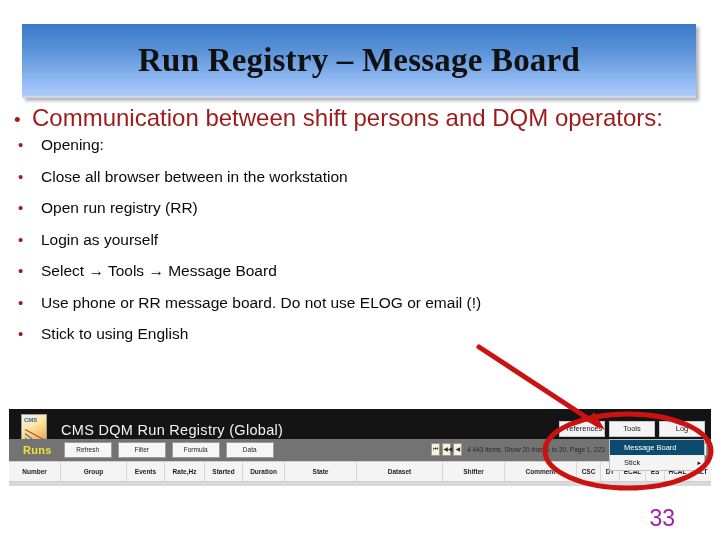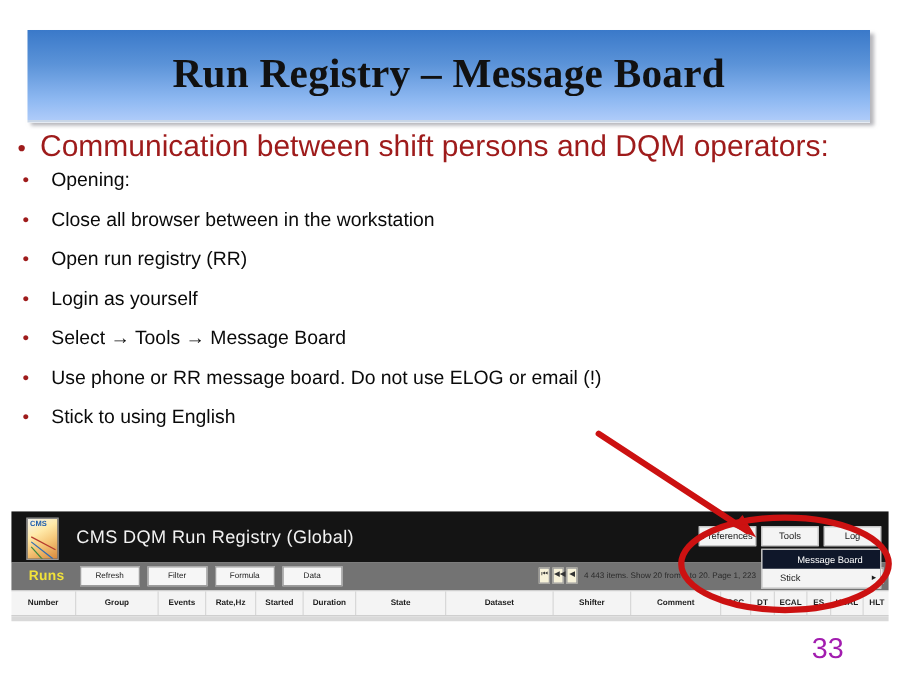--- a/index.html
+++ b/index.html
@@ -100,21 +100,21 @@
     left: 9px;
     top: 409px;
     width: 702px;
     height: 92px;
     background: #ffffff;
     overflow: hidden;
   }
 
   #rr-header {
     position: relative;
-    height: 41px;
+    height: 30px;
     background: #141414;
   }
   #cms-logo {
     position: absolute;
     left: 12px;
     top: 5px;
     width: 26px;
     height: 34px;
     background: linear-gradient(150deg,#f2f2ef 0%,#ffe9a8 35%,#f6c87a 60%,#d8893c 100%);
     border: 1px solid #9a9a9a;
@@ -175,23 +175,22 @@
   }
   .dropdown-item {
     font-size: 7.5px;
     height: 15px;
     line-height: 15px;
     padding-left: 14px;
     color: #1a1a1a;
     white-space: nowrap;
   }
   .dropdown-item.selected {
-    background: #0f172a;
+    background: #0c4a6e;
     color: #ffffff;
-    text-align: center;
   }
   .dropdown-item .submenu-caret {
     float: right;
     margin-right: 3px;
     font-size: 7px;
   }
 
   #rr-toolbar {
     position: relative;
     height: 22px;

